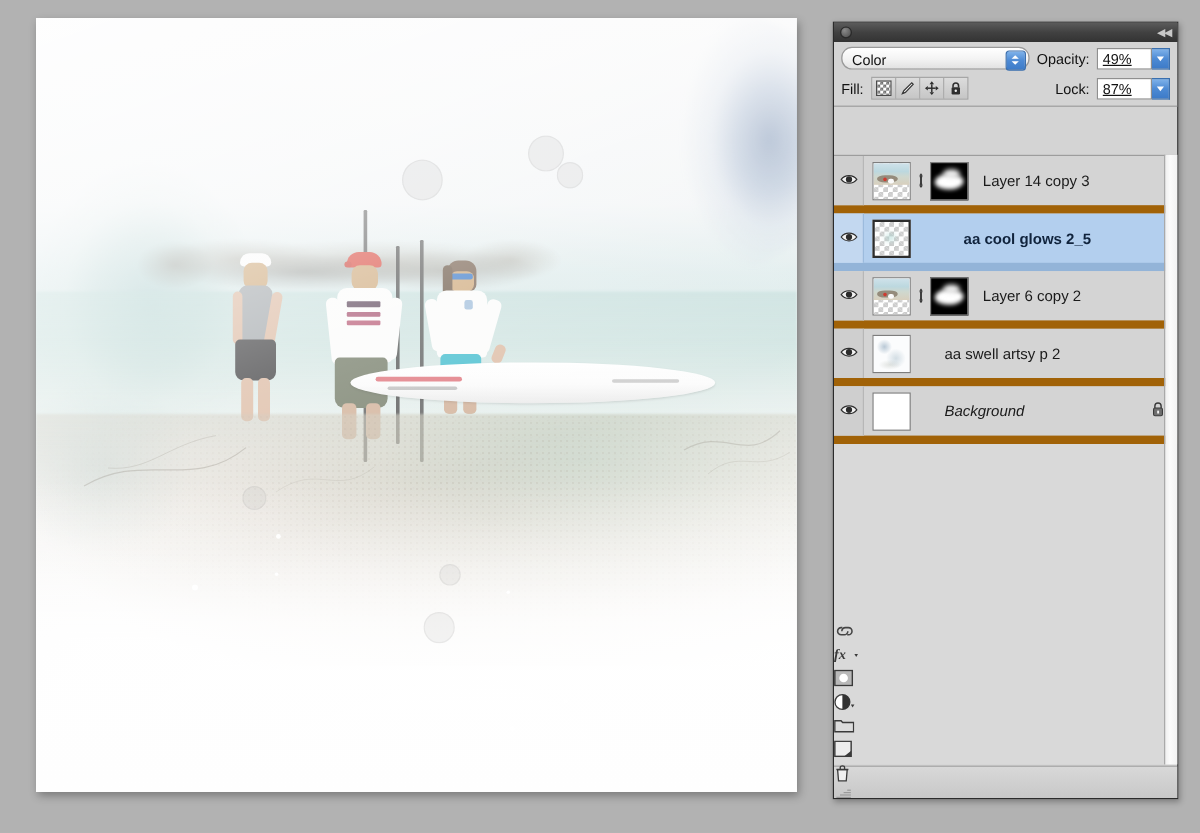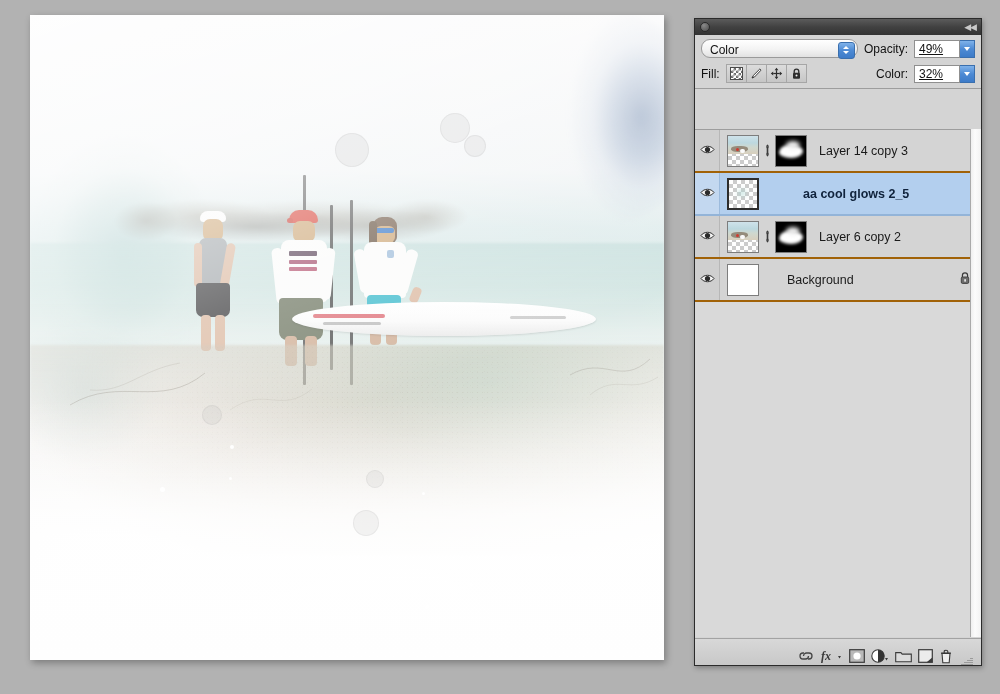--- a/index.html
+++ b/index.html
@@ -232,21 +232,21 @@
 
   
   #layer-list {
     position:absolute; left:0; right:0; top:110px; bottom:28px;
     background:#d9d9d9;
     border-top:1px solid #9d9d9d;
     overflow:hidden;
   }
   .layer-row {
     display:flex; align-items:center; height:41px;
-    border-bottom:2px solid #a16207;
+    border-bottom:7px solid #a16207;
     background:#d4d4d4;
     padding-right:10px;
   }
   .layer-row.selected { background:#b3cfee; border-bottom-color:#93b4d8; }
   .eye-cell {
     width:24px; height:100%; display:flex; align-items:center; justify-content:center;
     border-right:1px solid #b7b7b7; background:#cfcfcf; flex:0 0 24px;
   }
   .layer-row.selected .eye-cell { background:#c3d8f0; border-right-color:#9cbbdd; }
   .thumb {
@@ -273,34 +273,34 @@
   }
   .mask-blob2 {
     position:absolute; left:10px; top:5px; width:14px; height:8px; background:#eee;
     border-radius:50%; filter: blur(2px);
   }
   .layer-name {
     margin-left:12px; font-size:12.5px; color:#1a1a1a; white-space:nowrap;
     flex:1; overflow:hidden; text-overflow:ellipsis;
   }
   .layer-row.selected .layer-name { font-weight:bold; color:#10233c;margin-left:28px; }
-  .layer-name.italic { }
+  .layer-name.italic { font-style:italic; }
 
   #list-scrollbar {
     position:absolute; right:0; top:110px; bottom:28px; width:10px;
     background: linear-gradient(90deg,#efefef,#fbfbfb 40%,#f2f2f2);
     border-left:1px solid #a9a9a9;
   }
 
   #panel-footer {
     position:absolute; left:0; right:0; bottom:0; height:27px;
     background: linear-gradient(180deg,#d8d8d8 0%,#c8c8c8 100%);
     border-top:1px solid #a3a3a3;
-    display:flex; align-items:flex-end; justify-content:flex-end; gap:6px;
-    padding-right:8px; box-sizing:border-box;
+    display:flex; align-items:flex-start; justify-content:flex-end; gap:6px;
+    padding-right:8px; box-sizing:border-box;flex-direction:column;
   }
   .fticon { display:flex; align-items:center; justify-content:center; height:18px; }
   .grip { display:flex; flex-direction:column; gap:1px; align-items:flex-end; margin-left:2px; }
   .grip i { display:block; height:1px; background:#9a9a9a; }
 
   
   .mini-beach {
     position:absolute; left:0; right:0; top:0; height:62%;
     background:
       linear-gradient(180deg,#cfe2ea 0%,#bcd8df 38%,#cfd8cf 62%,#d8cfbd 100%);
@@ -468,23 +468,23 @@
         </span>
         <span class="lockbtn">
           <svg width="13" height="13" viewBox="0 0 13 13">
             <path d="M4.2 6 V4.4 a2.3 2.3 0 0 1 4.6 0 V6" fill="none" stroke="#2e2e2e" stroke-width="1.3"></path>
             <rect x="3" y="5.8" width="7" height="6" rx="1" fill="#2e2e2e"></rect>
             <circle cx="6.5" cy="8.6" r="1" fill="#f0f0f0"></circle>
           </svg>
         </span>
       </span>
       <span class="spacer"></span>
-      <span class="opt-label">Color:</span>
+      <span class="opt-label">Lock:</span>
       <span class="num-combo">
-        <span class="num-box">32%</span>
+        <span class="num-box">87%</span>
         <span class="combo-arrow">
             <span class="dn"></span>
           </span>
       </span>
     </div>
 
     <div id="layer-list">
         <div class="layer-row">
           <div class="eye-cell">
             <span><svg width="15" height="11" viewBox="0 0 15 11">
@@ -545,20 +545,33 @@
               <path d="M4.5 4.2 a2 2 0 0 1 0 -3 a2 2 0 0 1 0 3" fill="none" stroke="#3a3a3a" stroke-width="1.1"></path>
               <path d="M4.5 8.8 a2 2 0 0 0 0 3 a2 2 0 0 0 0 -3" fill="none" stroke="#3a3a3a" stroke-width="1.1"></path>
               <rect x="3.7" y="3.4" width="1.6" height="6.2" fill="#3a3a3a"></rect>
             </svg>
           </div>
           <div class="mask-thumb">
             <div class="mask-blob"></div>
             <div class="mask-blob2"></div>
           </div>
           <div class="layer-name">Layer 6 copy 2</div>
+        </div>
+        <div class="layer-row">
+          <div class="eye-cell">
+            <span><svg width="15" height="11" viewBox="0 0 15 11">
+                <path d="M1 5.5 C4 1.2, 11 1.2, 14 5.5 C11 9.8, 4 9.8, 1 5.5 Z" fill="#f2f2f2" stroke="#2f2f2f" stroke-width="1"></path>
+                <circle cx="7.5" cy="5.5" r="2.6" fill="#2b2b2b"></circle>
+              </svg></span>
+          </div>
+          <div class="thumb">
+            <div class="mini-artsy"></div>
+          </div>
+          <div class="link-icon"></div>
+          <div class="layer-name">aa swell artsy p 2</div>
         </div>
         <div class="layer-row">
           <div class="eye-cell">
             <span><svg width="15" height="11" viewBox="0 0 15 11">
                 <path d="M1 5.5 C4 1.2, 11 1.2, 14 5.5 C11 9.8, 4 9.8, 1 5.5 Z" fill="#f2f2f2" stroke="#2f2f2f" stroke-width="1"></path>
                 <circle cx="7.5" cy="5.5" r="2.6" fill="#2b2b2b"></circle>
               </svg></span>
           </div>
           <div class="thumb" style="background: rgb(255, 255, 255);"></div>
           <div class="link-icon"></div>

